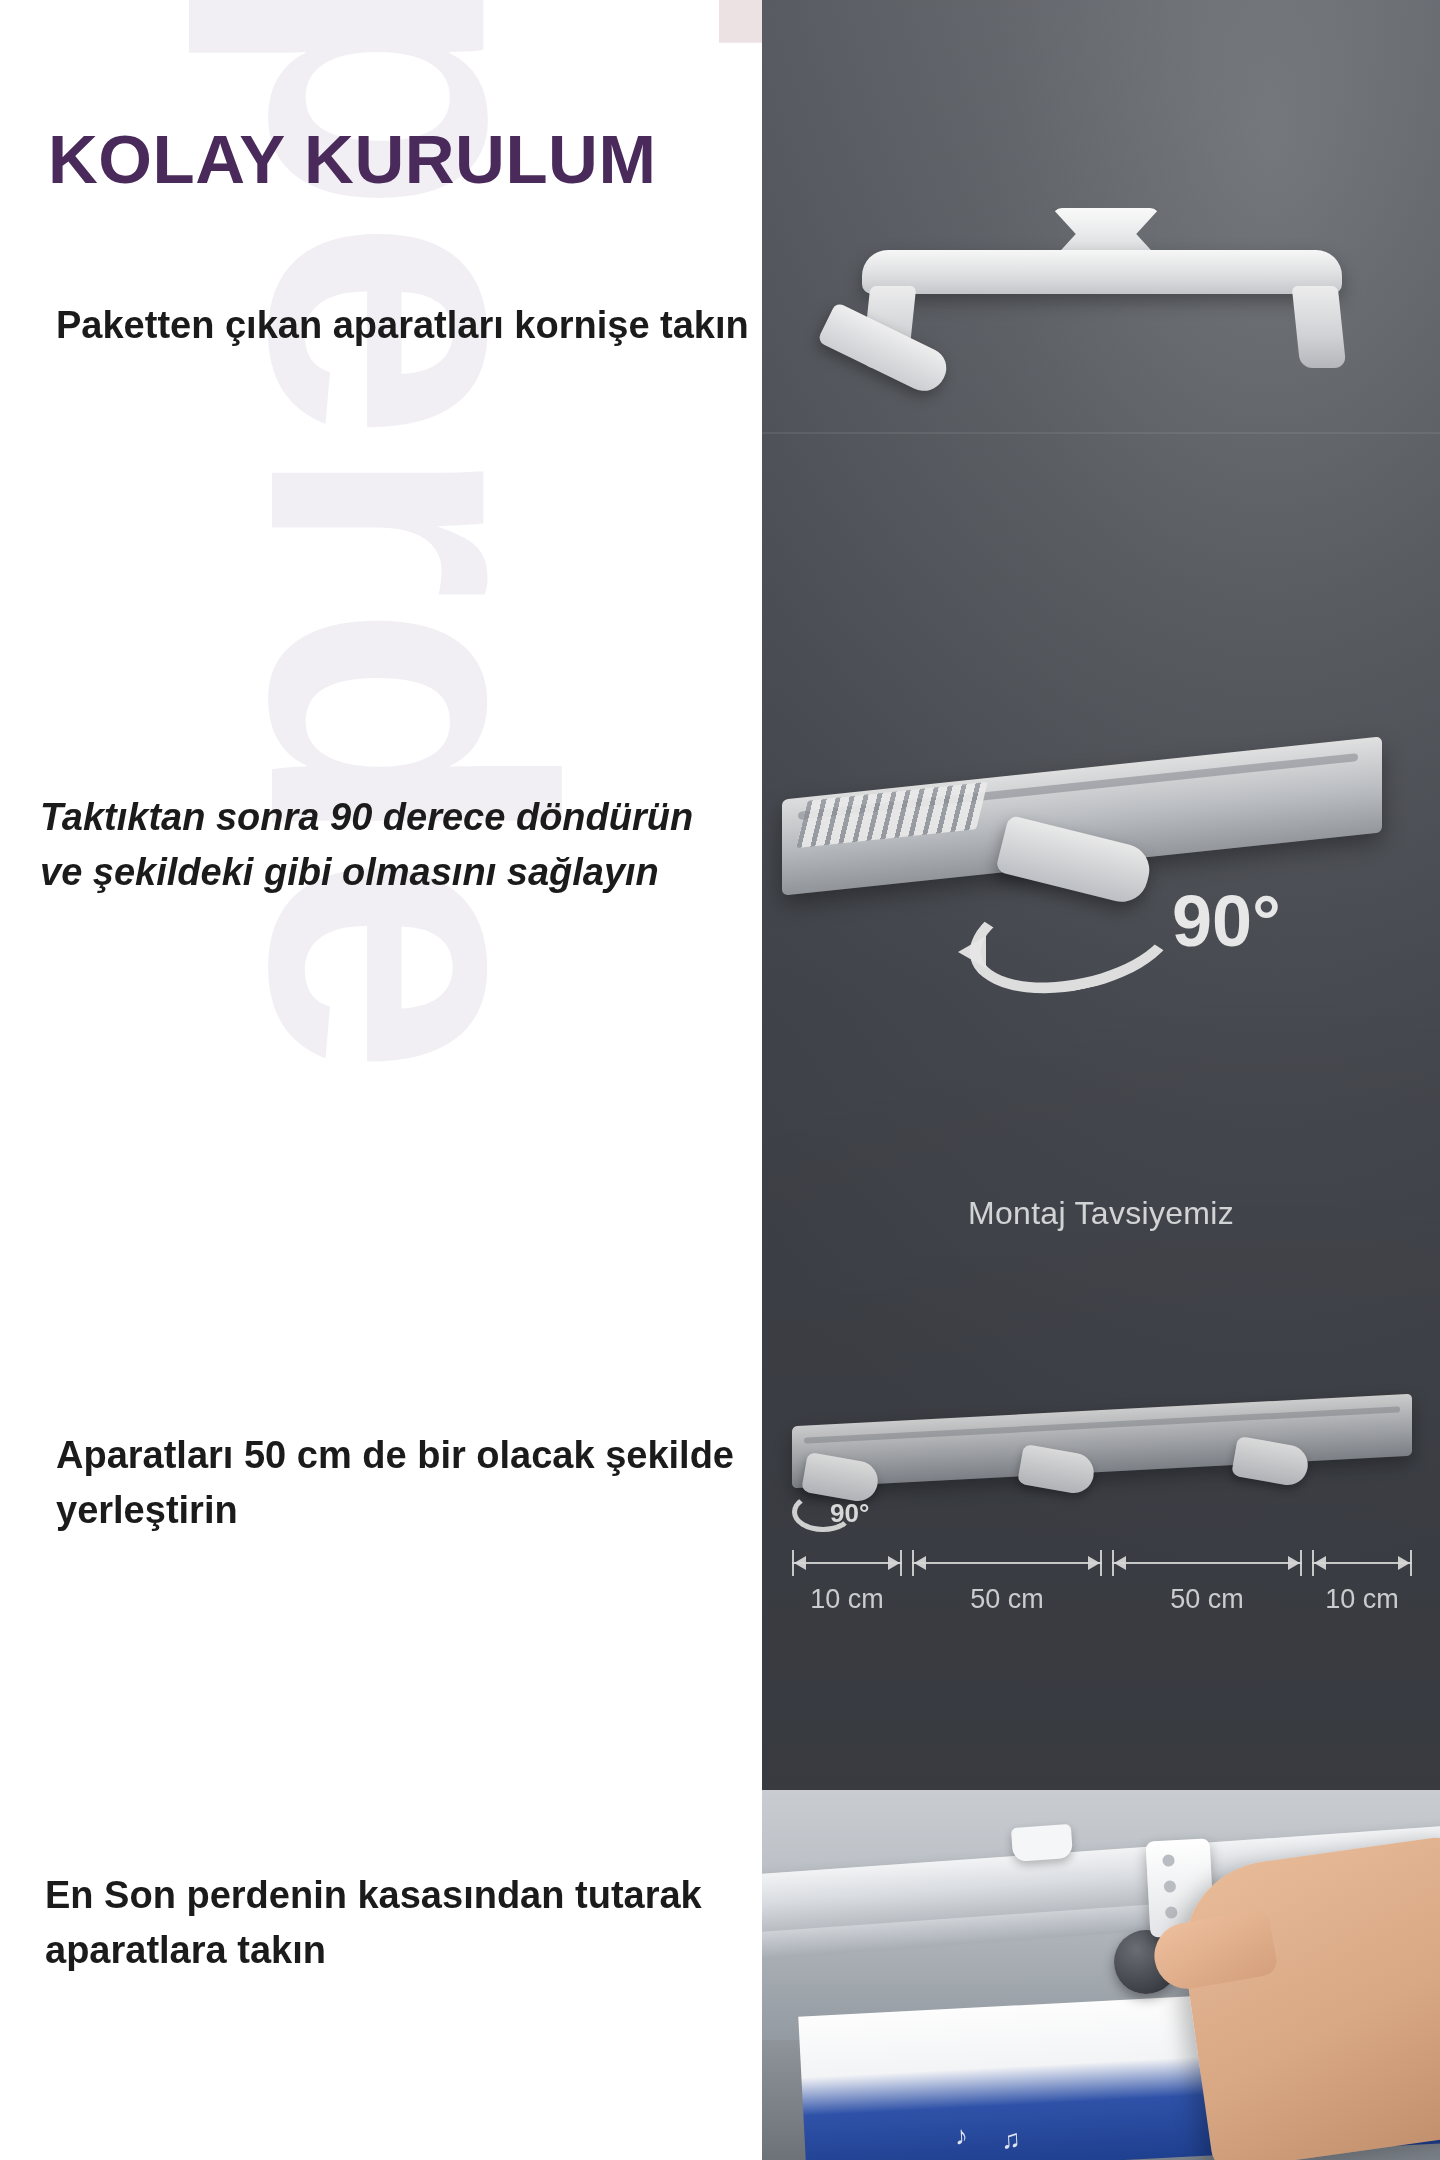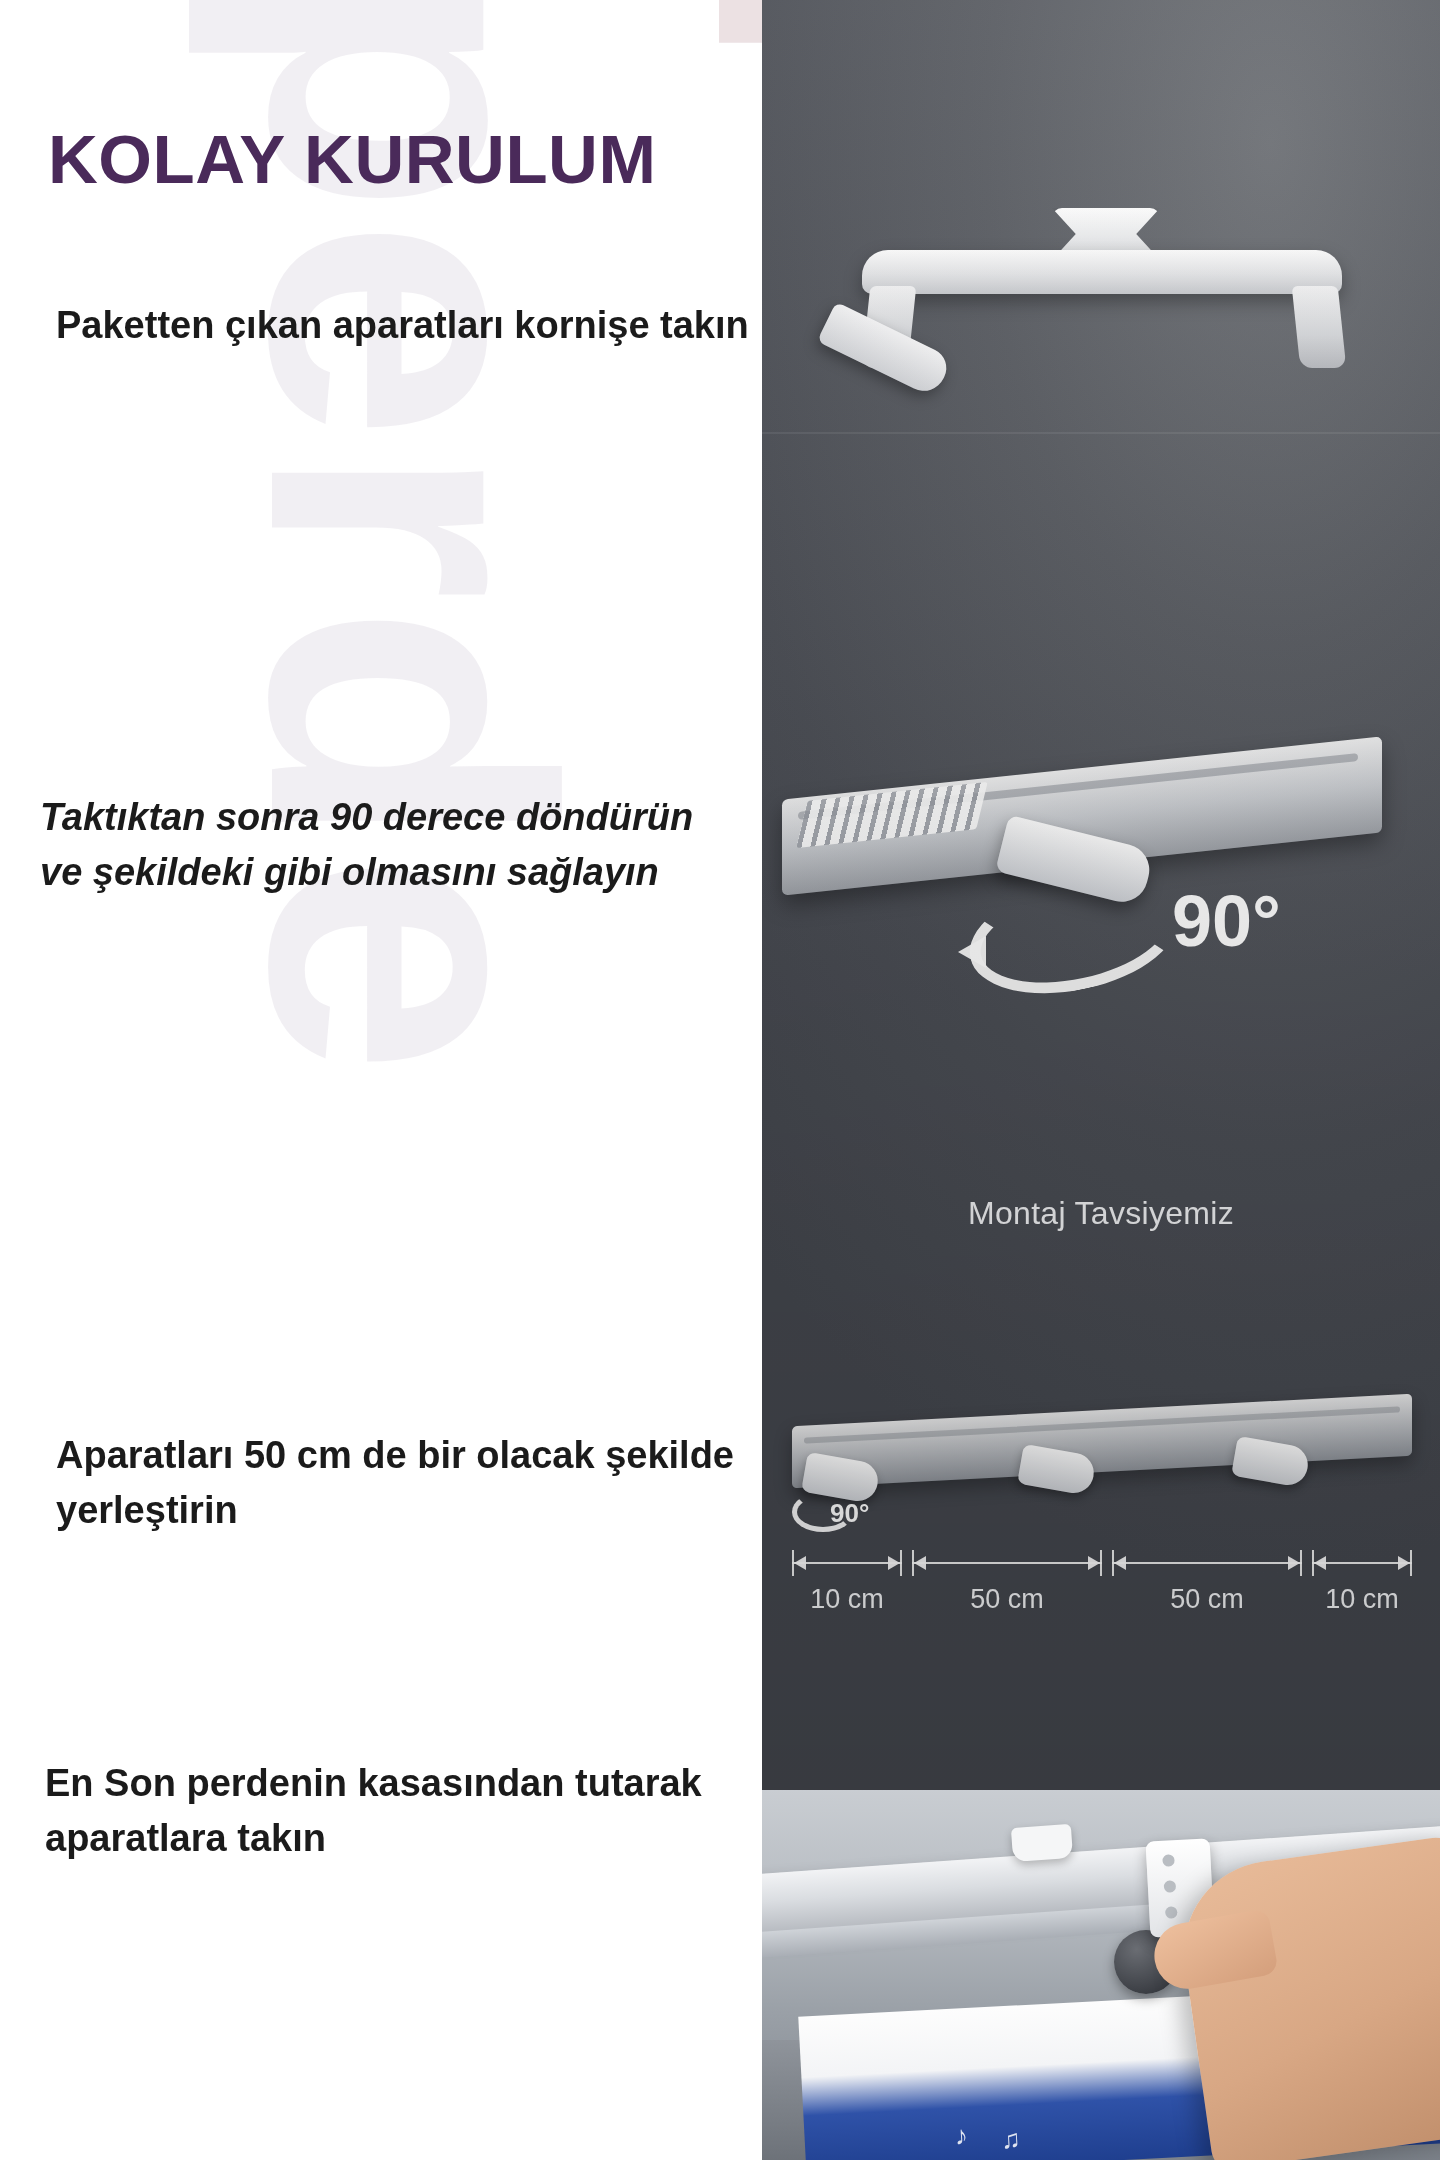--- a/index.html
+++ b/index.html
@@ -71,21 +71,21 @@
     position: absolute;
     font-size: 38px;
     font-weight: 700;
     color: #1b1b1b;
     line-height: 1.45;
     width: 700px;
   }
   .step-1 { left: 56px; top: 298px; }
   .step-2 { left: 40px; top: 790px; font-style: italic; }
   .step-3 { left: 56px; top: 1428px; }
-  .step-4 { left: 45px; top: 1756px; }
+  .step-4 { left: 45px; top: 1868px; }
 
   
   .right-col {
     position: absolute;
     left: 762px;
     top: 0;
     width: 678px;
     height: 2160px;
     overflow: hidden;
   }

